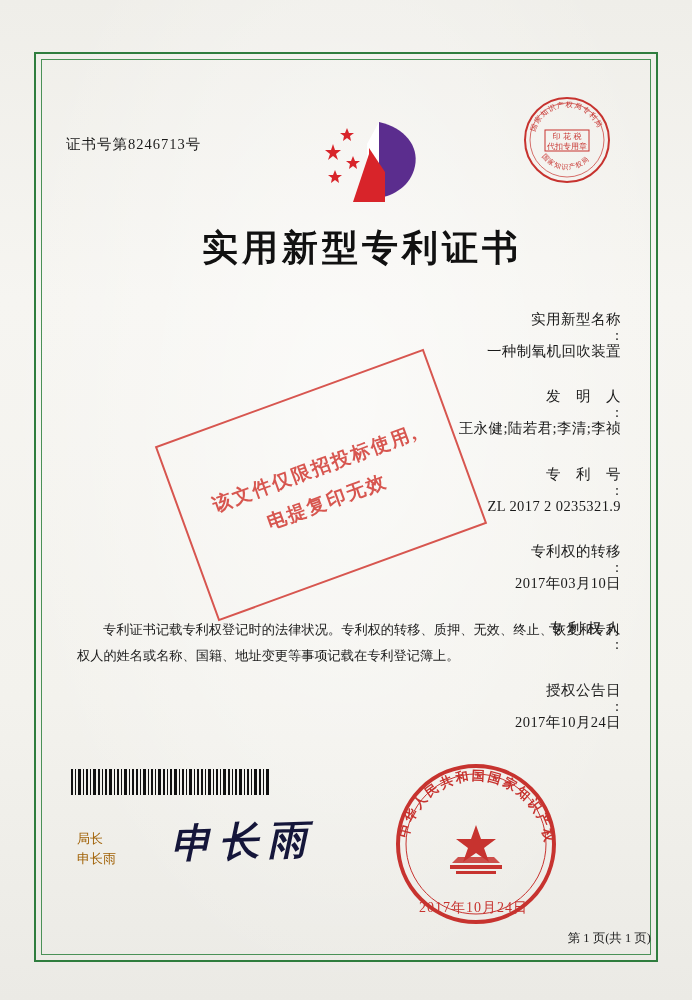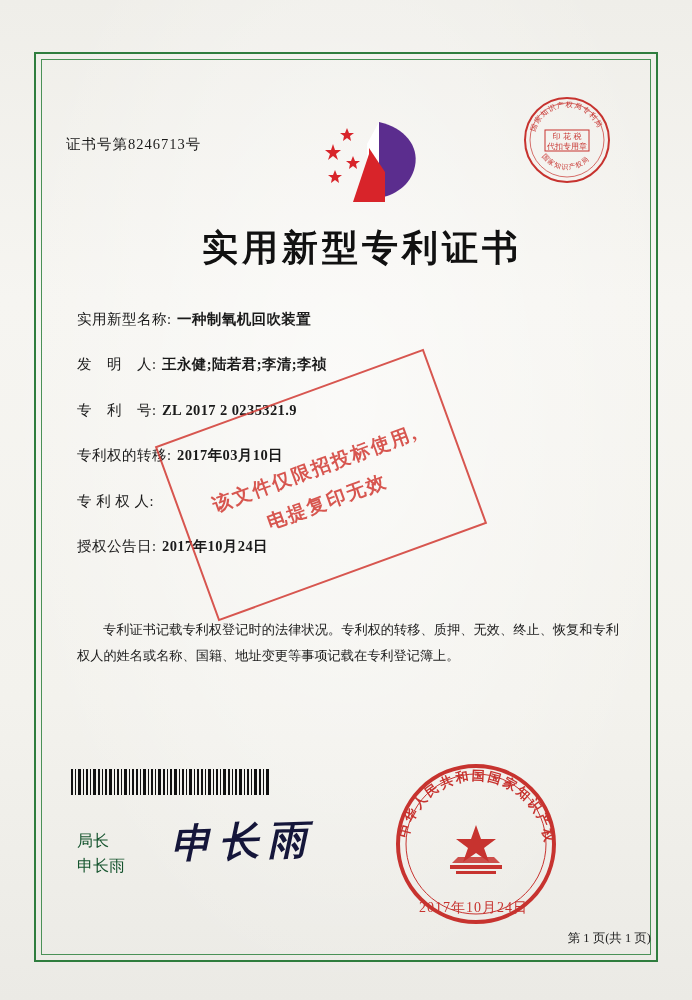--- a/index.html
+++ b/index.html
@@ -63,46 +63,47 @@
   
   .fields{
     position:absolute;left:36px;top:253px;right:30px;
     font-size:14.5px;color:#1a1a1a;
     line-height:1.1;
   }
   .field{
     display:flex;align-items:flex-end;
     margin-bottom:29.5px;
     white-space:nowrap;
+    flex-direction:column;
   }
   .f-label{
     display:inline-block;
     letter-spacing:0.5px;
   }
-  .f-val{ margin-left:4px; letter-spacing:0.4px;font-weight:bold; }
+  .f-val{ margin-left:4px; letter-spacing:0.4px; }
   .f-colon{ margin:0 2px 0 0; }
 
   
   .body-text{
     position:absolute;left:36px;right:32px;top:558px;
     font-size:13.2px;line-height:1.95;
     color:#1a1a1a;text-align:justify;
   }
   .body-text p{ margin:0 0 1px 0; text-indent:26px; }
 
   
   .barcode{
     position:absolute;left:30px;top:710px;
     width:200px;height:26px;
   }
 
   
   .sign-block{
     position:absolute;left:36px;top:770px;
-    font-size:16px;line-height:1.55;color:#14532d;
+    font-size:13px;line-height:1.55;color:#a16207;
   }
   .handwriting{
     position:absolute;left:130px;top:755px;
     font-size:40px;color:#15163a;
     font-family:"DejaVu Serif", serif;
     font-style:italic;font-weight:bold;
     letter-spacing:8px;
     transform:rotate(-2deg);
   }
 

